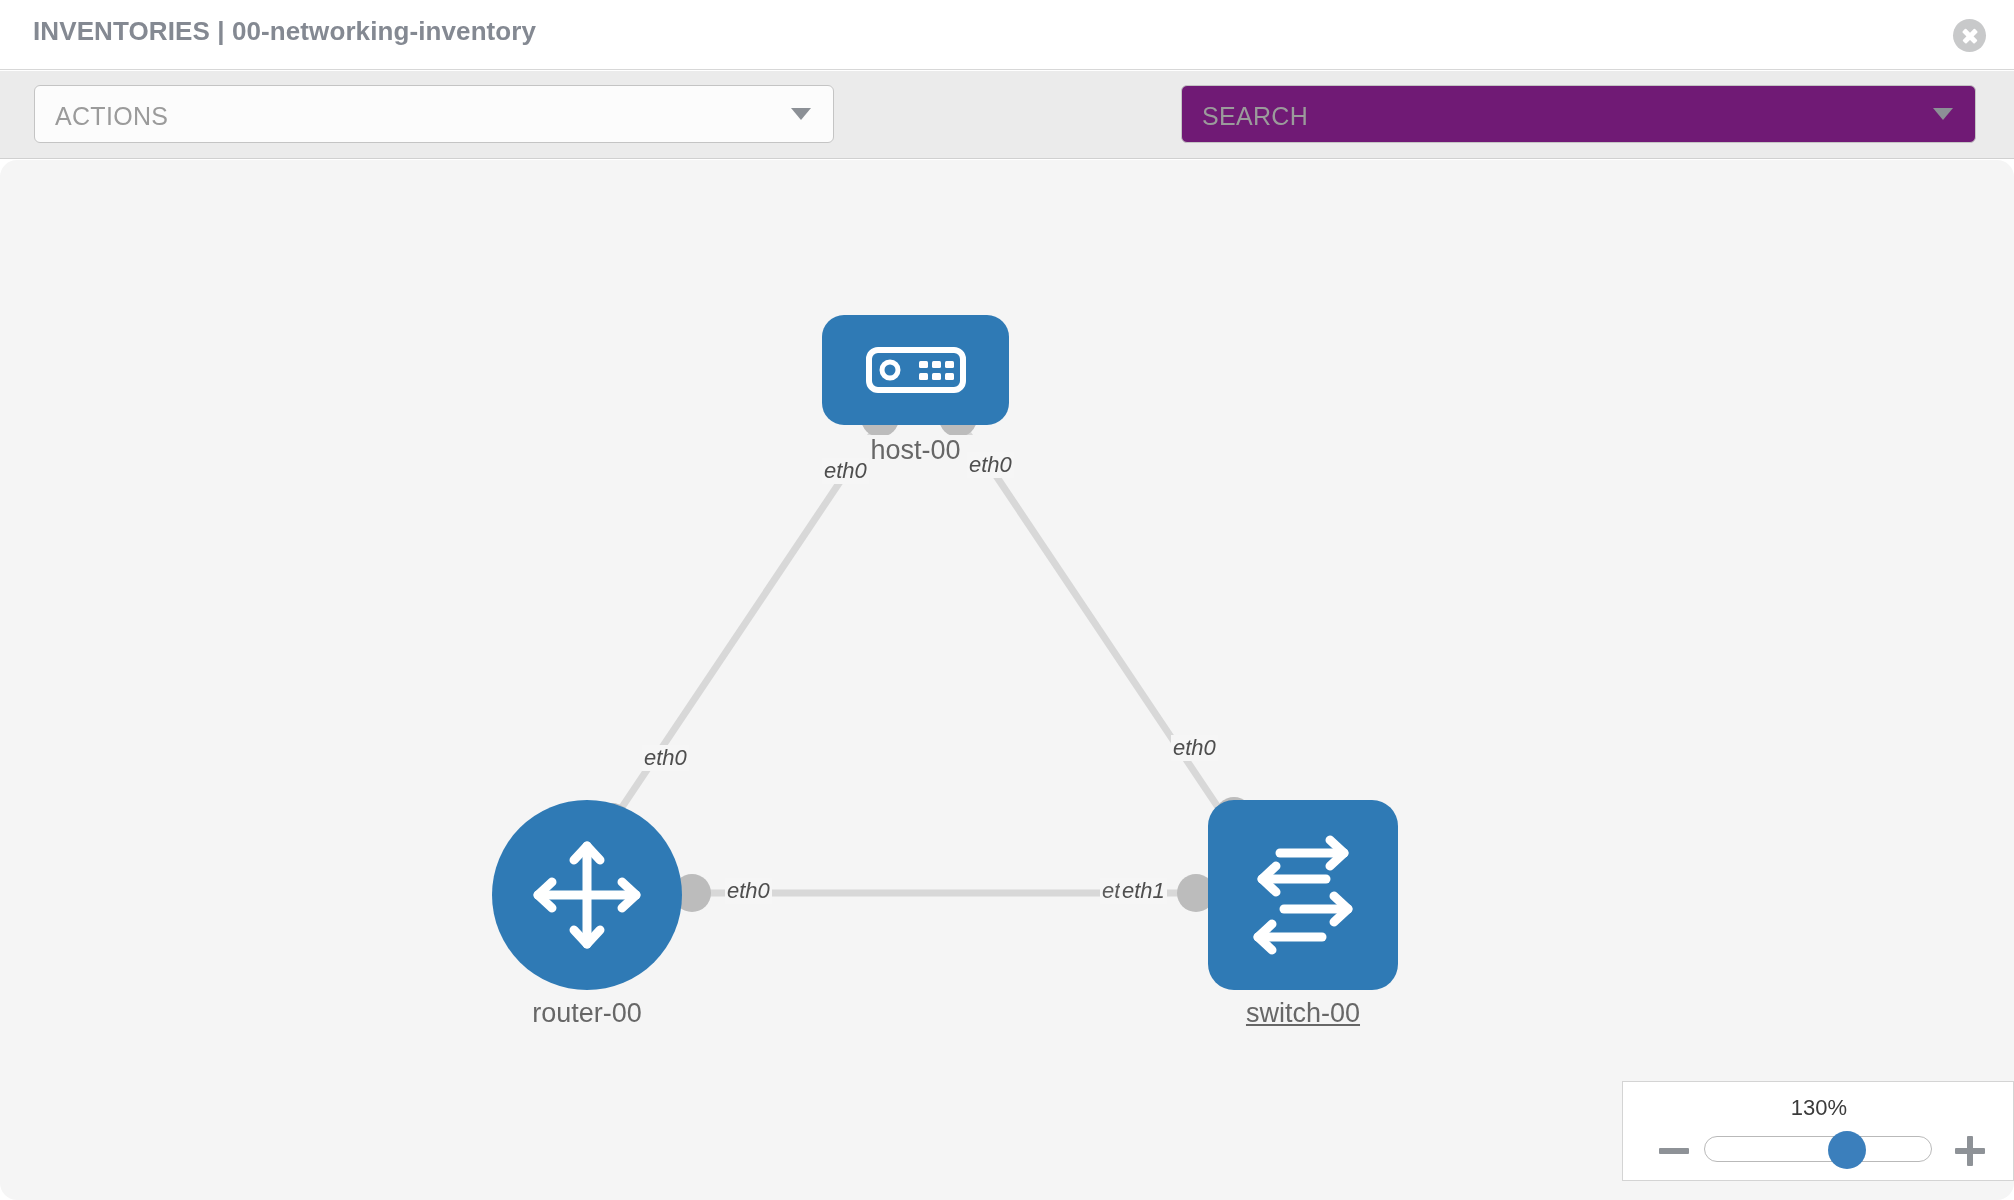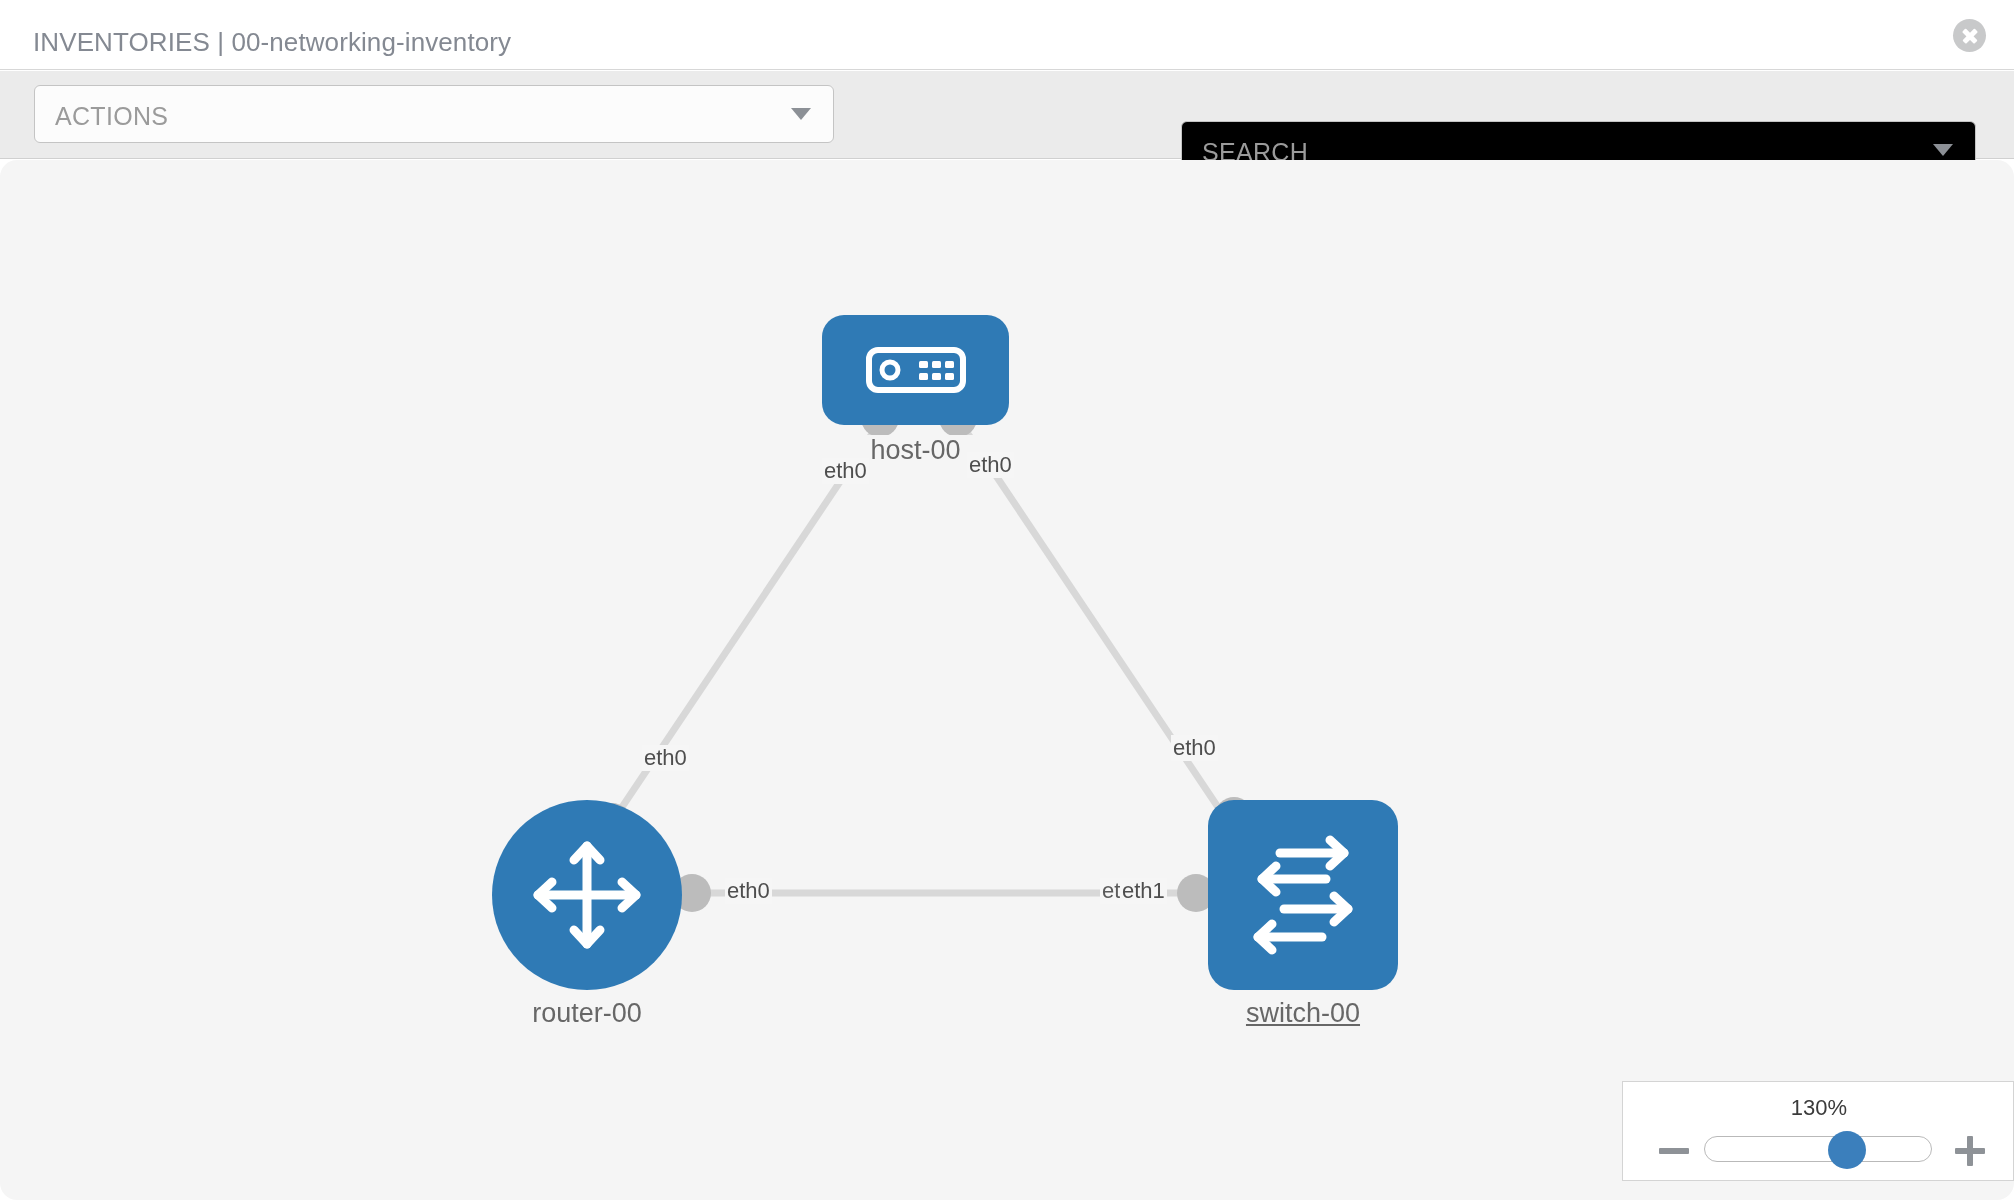--- a/index.html
+++ b/index.html
@@ -12,22 +12,22 @@
   }
 
   
   .header {
     position: absolute; left: 0; top: 0;
     width: 2014px; height: 70px;
     background: #ffffff;
     border-bottom: 1px solid #d7d7d7;
   }
   .page-title {
-    position: absolute; left: 33px; top: 27px;
-    font-size: 26px; font-weight: normal;
+    position: absolute; left: 33px; top: 16px;
+    font-size: 26px; font-weight: bold;
     color: #848992; letter-spacing: .1px;
     white-space: nowrap;
   }
   .close-btn {
     position: absolute; right: 28px; top: 19px;
     width: 33px; height: 33px; border-radius: 50%;
     background: #c8c9ca;
     cursor: pointer;
   }
   .close-btn::before, .close-btn::after {
@@ -68,24 +68,23 @@
   .tool-icon {
     position: absolute; top: 92px;
     width: 44px; height: 44px;
     cursor: pointer;
   }
   .wrench-icon { left: 1040px; }
   .key-icon    { left: 1108px; }
   .search-box {
     position: absolute; left: 1181px; top: 14px;
     width: 795px; height: 58px;
-    background: #000000;
+    background: #701a75;
     border: 1px solid #c4c4c4;
     border-radius: 6px;
-    margin-top: 36px;
   }
   .search-box .label {
     position: absolute; left: 20px; top: 16px;
     font-size: 25px; color: #9b9b9b; letter-spacing: .3px;
   }
 
   
   .canvas {
     position: absolute; left: 0; top: 160px;
     width: 2014px; height: 1040px;
@@ -130,20 +129,21 @@
   #node-switch { left: 1208px; top: 640px; }
   #node-switch .node-label { left: 0px; top: 198px; width: 190px; text-decoration: underline; }
 
   
   .if-label {
     position: absolute;
     font-size: 22px; color: #4e4e4e;
     background: #f6f6f6;
     white-space: nowrap;
     padding: 0 2px;
+    font-style: italic;
   }
 
   
   .zoom-panel {
     position: absolute; left: 1622px; top: 1081px;
     width: 392px; height: 100px;
     background: #ffffff;
     border: 1px solid #d4d4d4;
   }
   .zoom-value {

